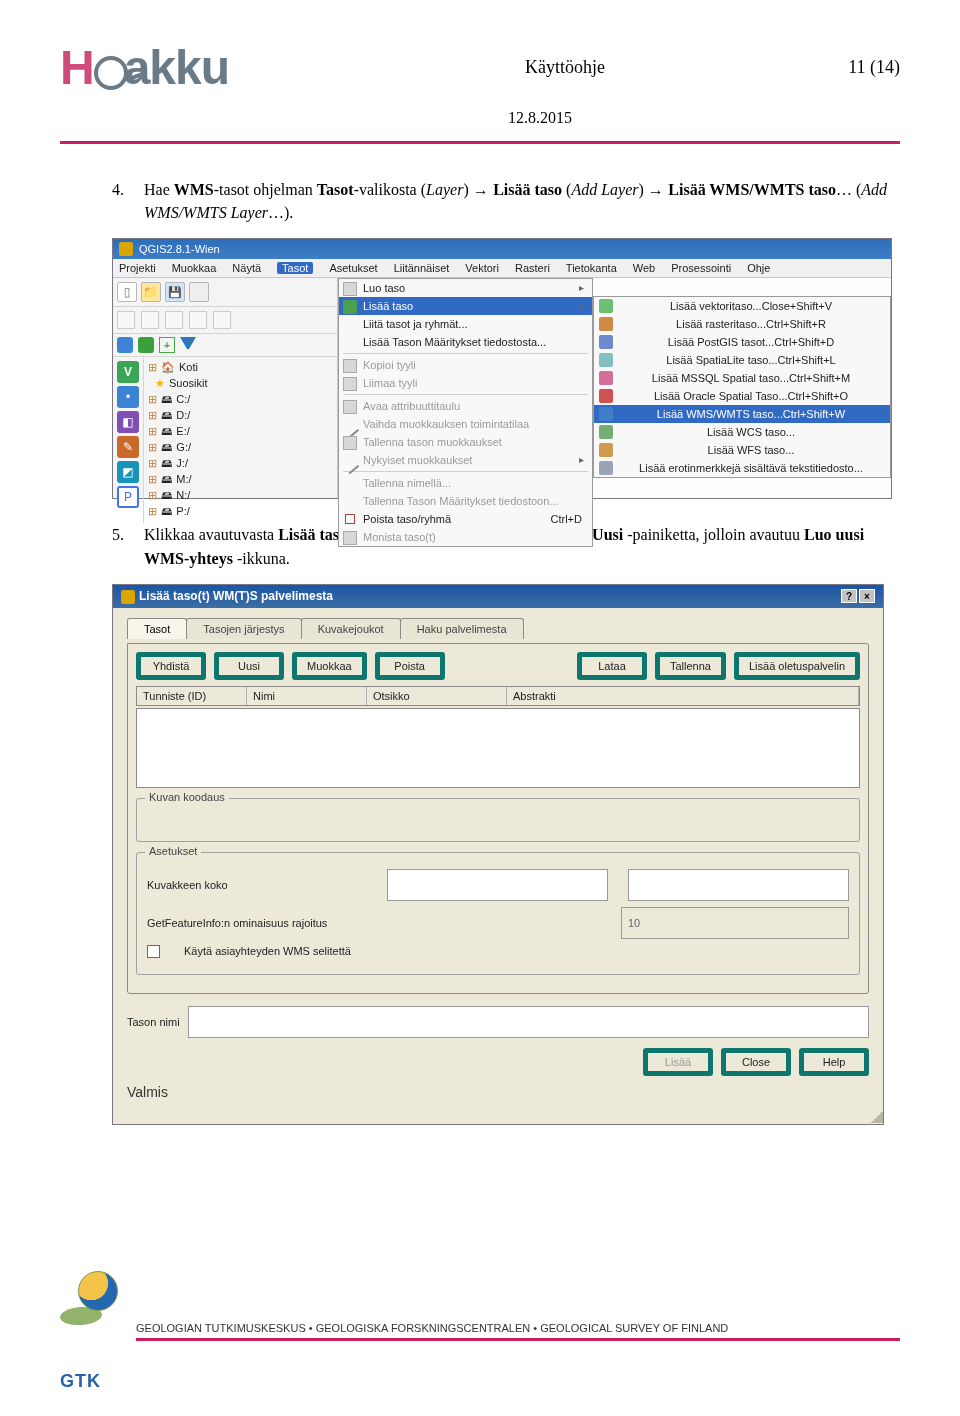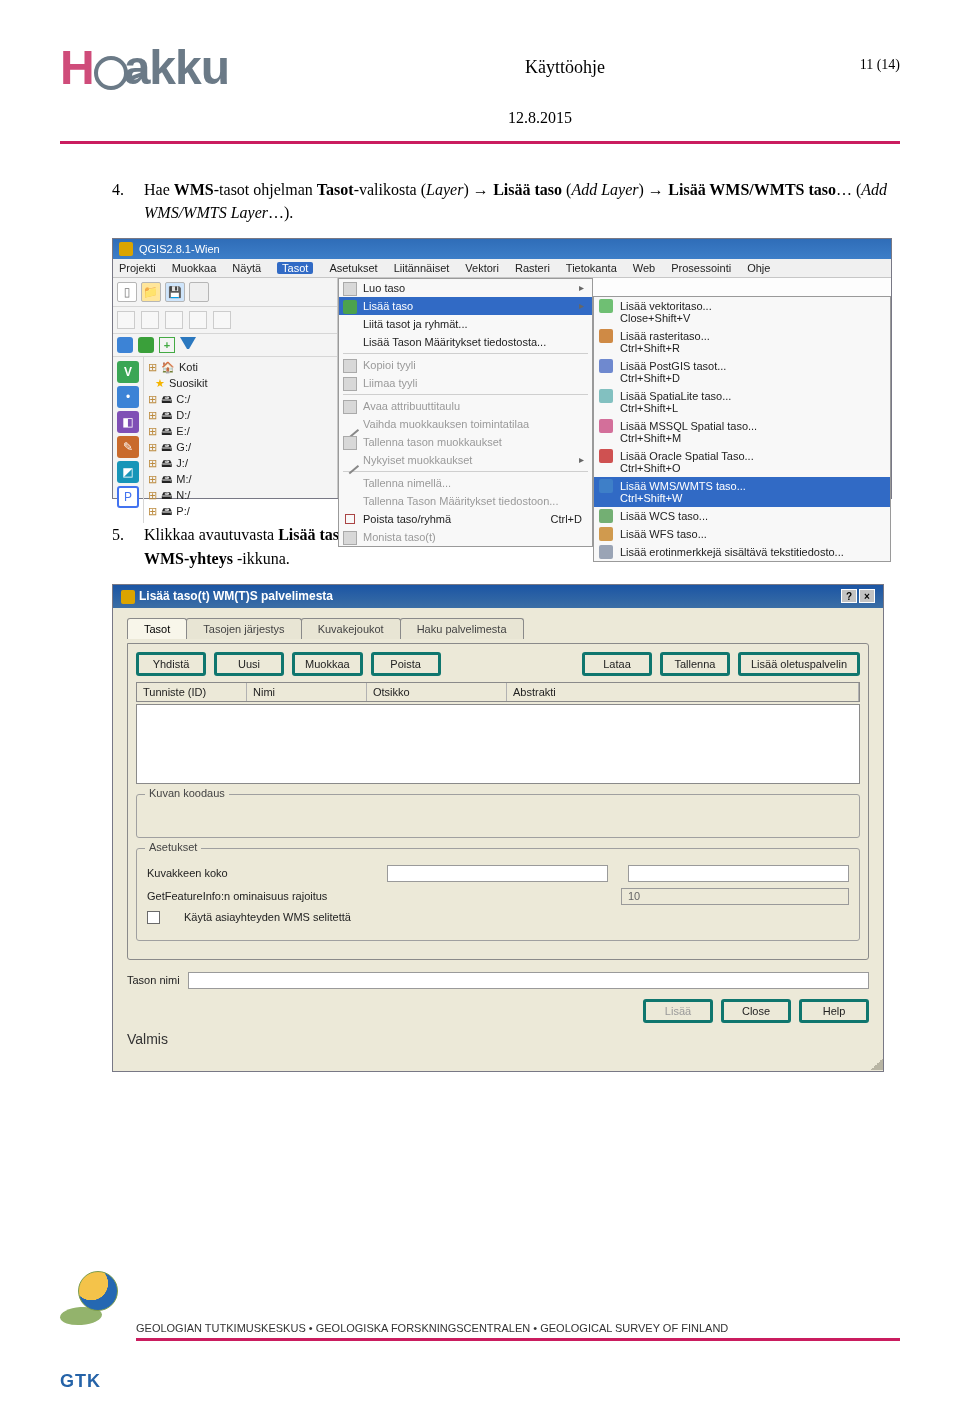--- a/index.html
+++ b/index.html
@@ -23,21 +23,21 @@
     display:inline-block; width:34px; height:34px;
     border:4px solid #6b7a87; border-radius:50%;
     position:relative; top:6px; margin-right:-4px;
   }
   .logo-extra::after{
     content:""; position:absolute; width:18px; height:4px;
     background:#6b7a87; top:14px; left:30px; transform:rotate(-20deg);
   }
   .doc-meta { flex: 1; display: flex; justify-content: flex-start; }
   .doc-title { flex: 1; text-align: center; font-size: 18px; }
-  .doc-page { width: 90px; text-align: right; font-size: 14px; }
+  .doc-page { width: 90px; text-align: right; font-size: 18px; }
   .doc-date { text-align: center; font-size: 16px; margin-top: 14px; margin-left: 120px; }
   .hr-main {
     border: none;
     border-top: 3px solid #ca1d5f;
     margin: 14px 0 34px 0;
   }
   .body-text {
     font-size: 16px; line-height: 1.45;
     margin-left: 52px; margin-right: 10px;
   }
@@ -115,21 +115,21 @@
   .dd-sep{border-top:1px solid #cfcfcf;margin:2px 4px;}
   .dd-ic{position:absolute;left:4px;top:3px;width:14px;height:14px;}
   .ic-square{background:#d8d8d8;border:1px solid #aaa;}
   .ic-green{background:#4ca24c;border-radius:2px;}
   .ic-red{width:10px;height:10px;border:1px solid #a44;top:4px;left:6px;}
   .ic-pen{border-bottom:2px solid #888;transform:rotate(-40deg);width:12px;top:7px;left:5px;}
   .submenu{
     position:absolute; left:255px; top:18px; width:298px; background:#f8f8f8;
     border:1px solid #9a9a9a; z-index:4; font-size:11px;
   }
-  .sm-row{padding:3px 8px 3px 26px; display:flex; justify-content:center; position:relative;flex-direction:column;}
+  .sm-row{padding:3px 8px 3px 26px; display:flex; justify-content:center; position:relative;}
   .sm-row.sel{background:#316ac5;color:#fff;}
   .sm-ic{position:absolute;left:5px;top:2px;width:14px;height:14px;border-radius:2px;}
   .smc1{background:#6fbf73;}
   .smc2{background:#cf8a45;}
   .smc3{background:#6f89cf;}
   .smc4{background:#82c0c0;}
   .smc5{background:#d36f9a;}
   .smc6{background:#cf5151;}
   .smc7{background:#3e7fc8;}
   .smc8{background:#73af73;}
@@ -153,36 +153,36 @@
   }
   .combo{
     width:100%;height:22px;border:1px solid #8a8a8a;background:#fff;
     padding:2px 6px;font-size:11px;display:flex;justify-content:space-between;align-items:center;
     margin-bottom:8px;
   }
   .combo::after{content:"▾";color:#666;}
   .btn-row{display:flex;gap:8px;margin-bottom:6px;}
   .btn-row .sp{flex:1;}
   .wbtn{
-    min-width:70px;padding:3px 10px;border:3px solid #0f766e;background:#ece9d8;
+    min-width:70px;padding:3px 10px;border:5px solid #0f766e;background:#ece9d8;
     font-size:11px;border-radius:3px;text-align:center;
   }
   .wbtn.disabled{color:#9a9a9a;}
   .list-head{
     display:flex;border:1px solid #8a8a8a;background:#ece9d8;font-size:11px;
     margin-bottom:2px;
   }
   .list-head span{padding:3px 6px;border-right:1px solid #b2b2b2;}
   .lh1{width:110px;} .lh2{width:120px;} .lh3{width:140px;} .lh4{flex:1;}
   .list-body{height:80px;border:1px solid #8a8a8a;background:#fff;margin-bottom:10px;}
   .grp{border:1px solid #a0a0a0;border-radius:3px;padding:10px 10px 10px 10px;margin-bottom:10px;position:relative;}
   .grp-title{position:absolute;top:-8px;left:8px;background:#ece9d8;padding:0 4px;font-size:11px;color:#444;}
   .form-row{display:flex;align-items:center;gap:20px;margin:6px 0;font-size:11px;}
   .form-row .lbl{width:220px;}
-  .tinput{flex:1;height:17px;border:1px solid #9a9a9a;background:#fff;padding:2px 6px;font-size:11px;}
+  .tinput{flex:1;height:32px;border:1px solid #9a9a9a;background:#fff;padding:2px 6px;font-size:11px;}
   .tinput.small{width:220px;}
   .tinput.ro{background:#ece9d8;color:#666;}
   .chk{width:13px;height:13px;border:1px solid #6a6a6a;background:#fff;margin-right:4px;display:inline-block;vertical-align:middle;}
   .bottom-row{display:flex;align-items:center;gap:8px;margin:12px 0 8px 0;font-size:11px;}
   .btn-right{display:flex;justify-content:flex-end;gap:8px;margin-top:10px;}
   .status{font-size:14px;color:#333;margin-top:8px;}
   .grip{
     text-align:right;height:14px;
     background:linear-gradient(135deg,transparent 50%,#b8b5a4 50%) right/12px 12px no-repeat;
   }

